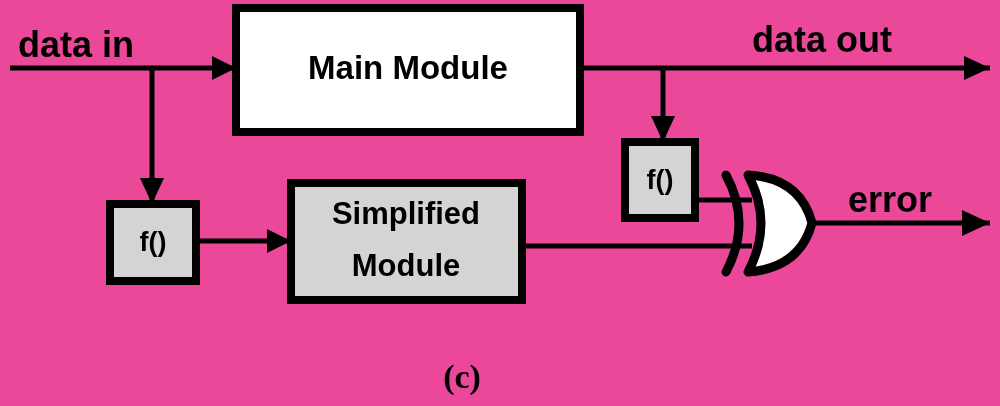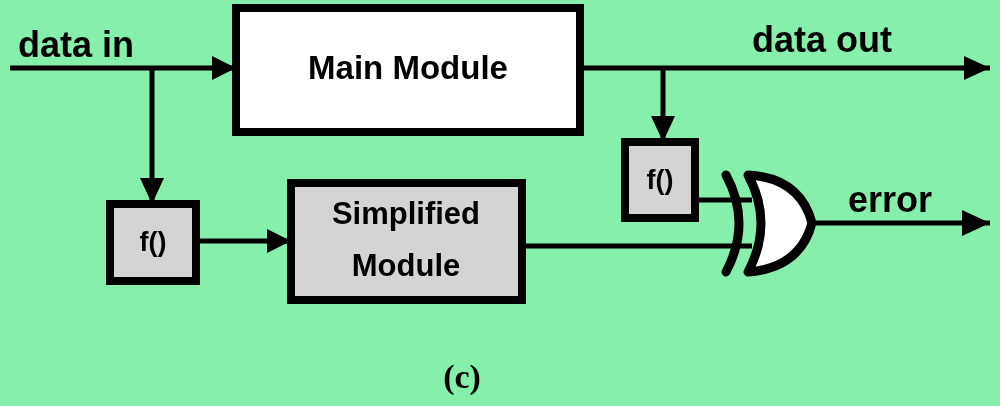--- a/index.html
+++ b/index.html
@@ -4,21 +4,21 @@
 <style>
   html, body {
     margin: 0;
     padding: 0;
     background: #ffffff;
   }
   #figure {
     position: relative;
     width: 1000px;
     height: 406px;
-    background: #86efac;
+    background: #ec4899;
     font-family: "Liberation Sans", sans-serif;
     overflow: hidden;
     text-align: right;
   }
   #diagram-svg {
     position: absolute;
     left: 0;
     top: 0;
     width: 1000px;
     height: 406px;

